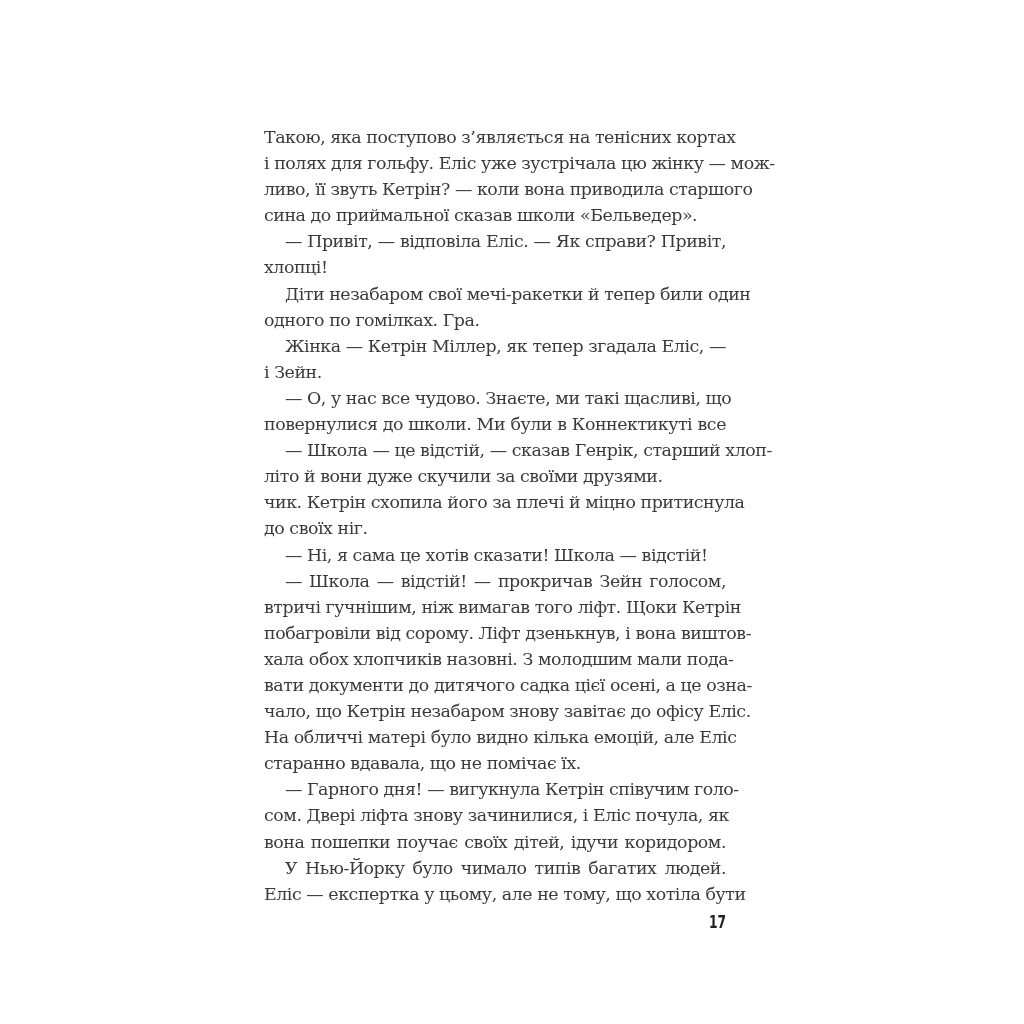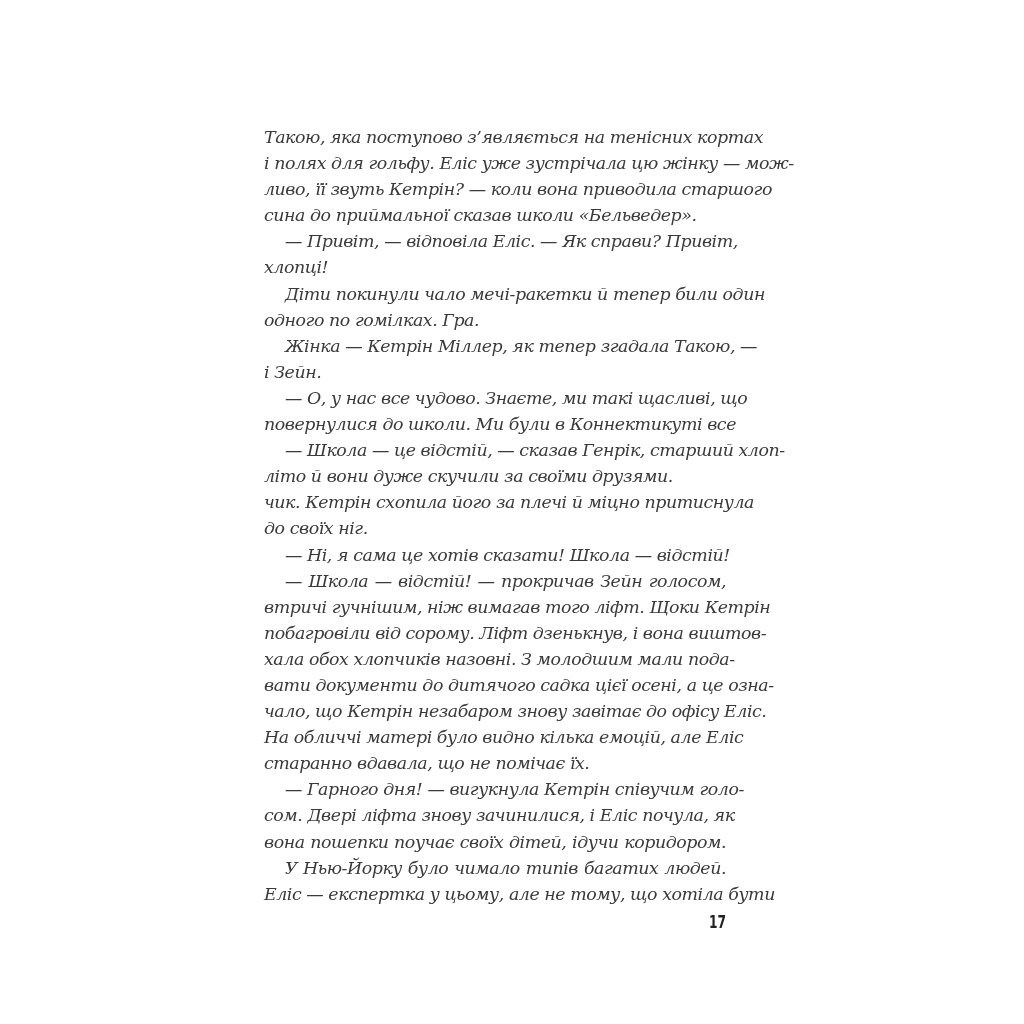--- a/index.html
+++ b/index.html
@@ -3,42 +3,42 @@
 <meta charset="utf-8">
 <style>
   html, body { margin:0; padding:0; background:#ffffff; }
   body { width:1024px; height:1024px; position:relative; overflow:hidden; }
   .page {
     position:absolute; left:264px; top:124px; width:462px;
     font-family:"DejaVu Serif", serif;
     font-size:17.4px; line-height:26.1px; color:#3a3a3a;
     letter-spacing:-0.45px;
   }
-  .line { display:block; white-space:nowrap; text-align:justify; text-align-last:justify; height:26.1px;font-style:italic; }
+  .line { display:block; white-space:nowrap; text-align:justify; text-align-last:justify; height:26.1px; }
   .line.last { text-align-last:left; }
   .line.indent { padding-left:21px; }
   .pagenum {
     position:absolute; left:700px; top:912px; width:26px; text-align:right;
     font-family:"DejaVu Sans Condensed","DejaVu Sans", sans-serif; font-weight:bold;
     font-size:17px; color:#222; transform:scaleX(0.8); transform-origin:right;
   }
 </style>
 </head>
 <body>
 
 <div class="page" id="page">
     <span class="line">Такою, яка поступово з’являється на тенісних кортах</span>
     <span class="line">і полях для гольфу. Еліс уже зустрічала цю жінку — мож-</span>
     <span class="line">ливо, її звуть Кетрін? — коли вона приводила старшого</span>
     <span class="line last">сина до приймальної сказав школи «Бельведер».</span>
     <span class="line indent">— Привіт, — відповіла Еліс. — Як справи? Привіт,</span>
     <span class="line last">хлопці!</span>
-    <span class="line indent">Діти покинули чало мечі-ракетки й тепер били один</span>
+    <span class="line indent">Діти незабаром свої мечі-ракетки й тепер били один</span>
     <span class="line last">одного по гомілках. Гра.</span>
-    <span class="line indent">Жінка — Кетрін Міллер, як тепер згадала Такою, —</span>
+    <span class="line indent">Жінка — Кетрін Міллер, як тепер згадала Еліс, —</span>
     <span class="line last">і Зейн.</span>
     <span class="line indent">— О, у нас все чудово. Знаєте, ми такі щасливі, що</span>
     <span class="line">повернулися до школи. Ми були в Коннектикуті все</span>
     <span class="line indent">— Школа — це відстій, — сказав Генрік, старший хлоп-</span>
     <span class="line last">літо й вони дуже скучили за своїми друзями.</span>
     <span class="line">чик. Кетрін схопила його за плечі й міцно притиснула</span>
     <span class="line last">до своїх ніг.</span>
     <span class="line indent last">— Ні, я сама це хотів сказати! Школа — відстій!</span>
     <span class="line indent">— Школа — відстій! — прокричав Зейн голосом,</span>
     <span class="line">втричі гучнішим, ніж вимагав того ліфт. Щоки Кетрін</span>

